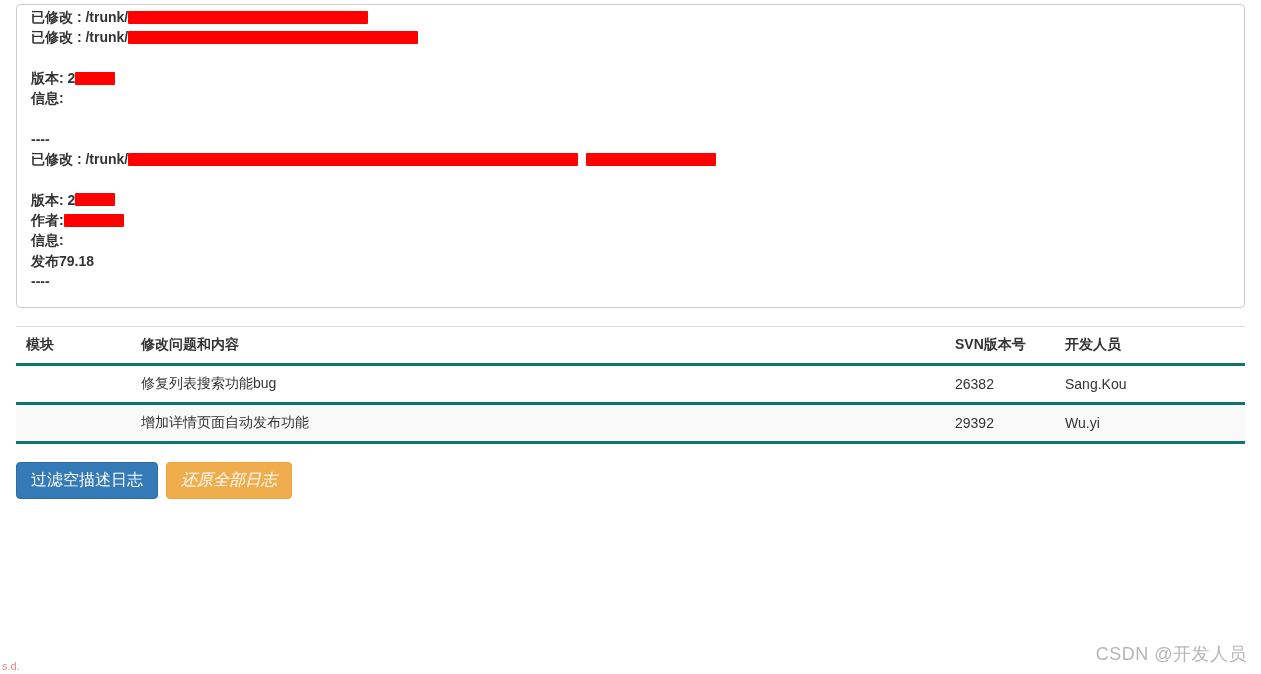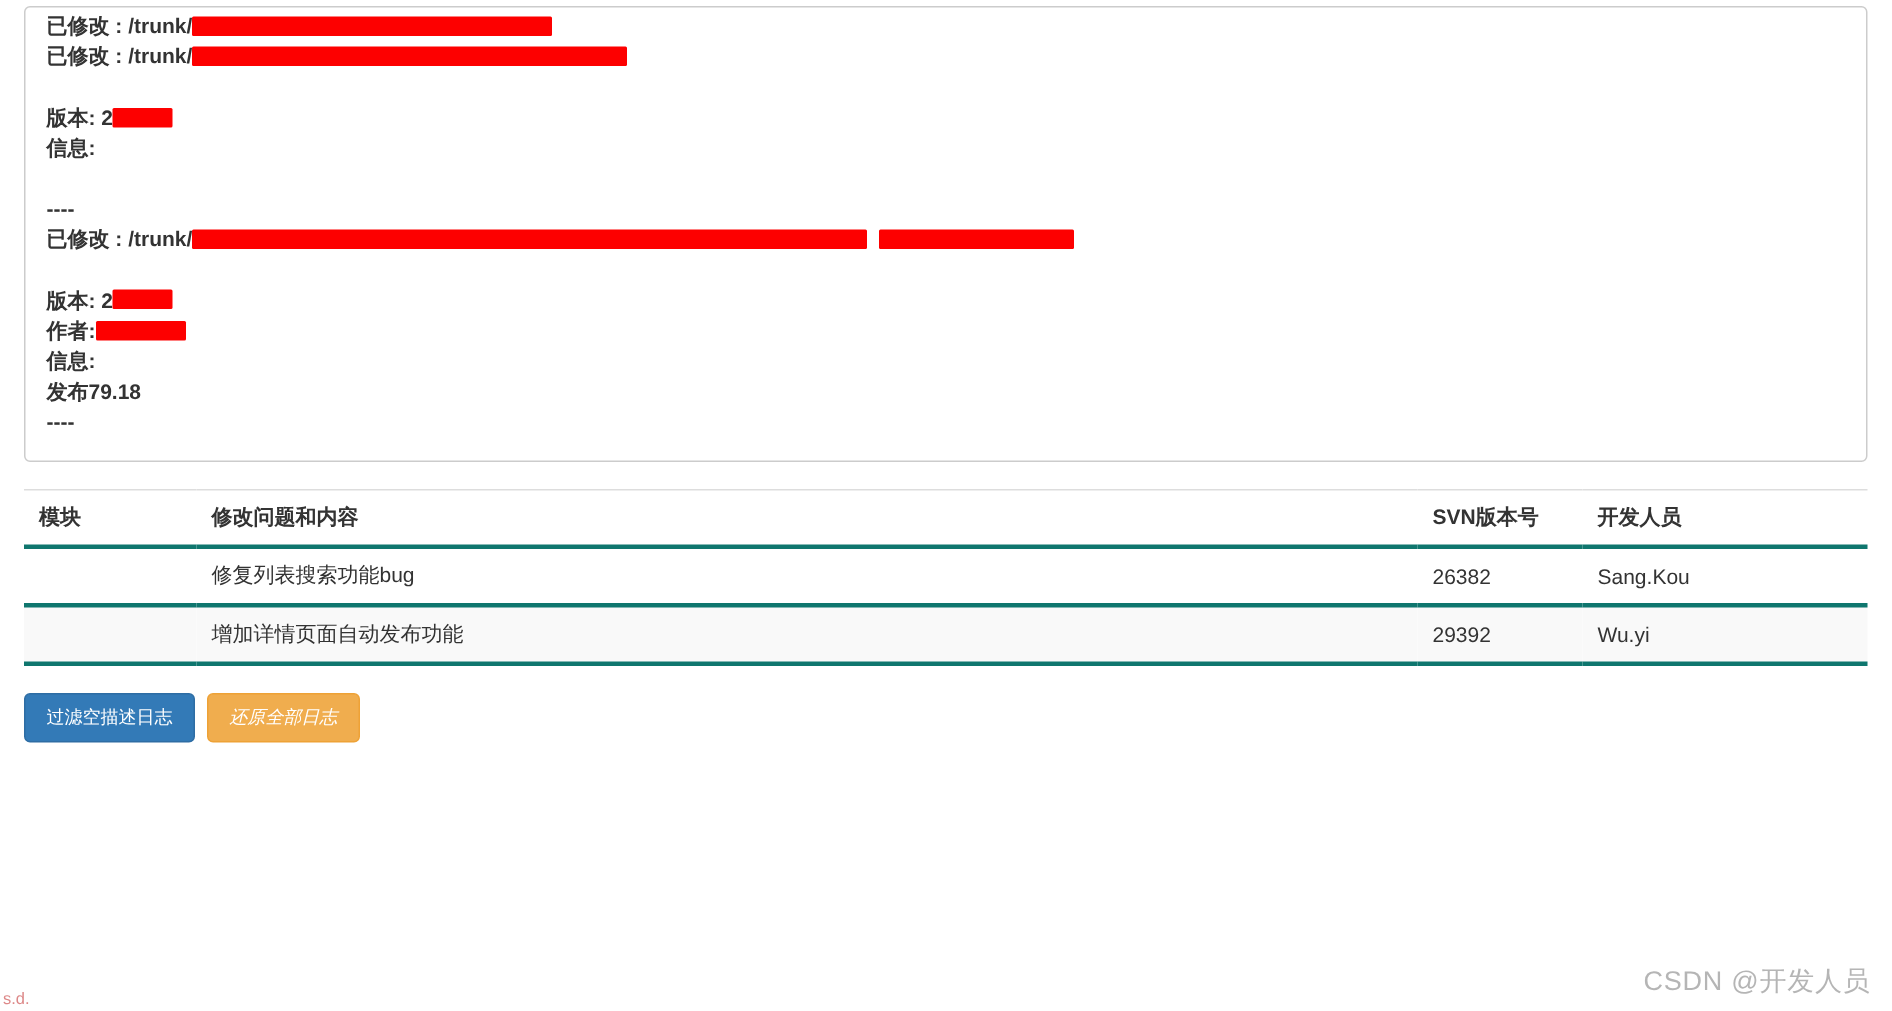--- a/index.html
+++ b/index.html
@@ -74,21 +74,21 @@
     .col-module { width: 115px; }
     .col-svn { width: 110px; }
     .col-dev { width: 190px; }
 
     .btn-row {
       margin: 0 16px 18px 16px;
     }
     .btn {
       display: inline-block;
       padding: 7px 14px;
-      font-size: 12px;
+      font-size: 16px;
       border-radius: 4px;
       border: 1px solid transparent;
       color: #fff;
       cursor: pointer;
       margin-right: 4px;
     }
     .btn-primary {
       background: #337ab7;
       border-color: #2e6da4;
     }

